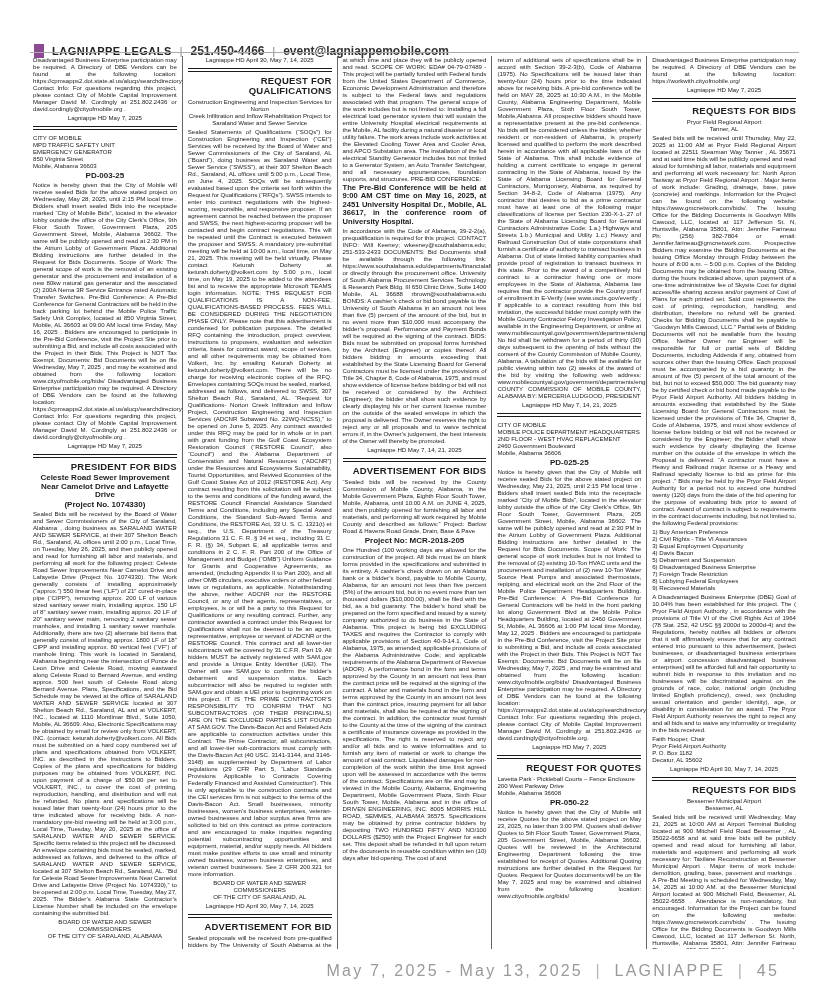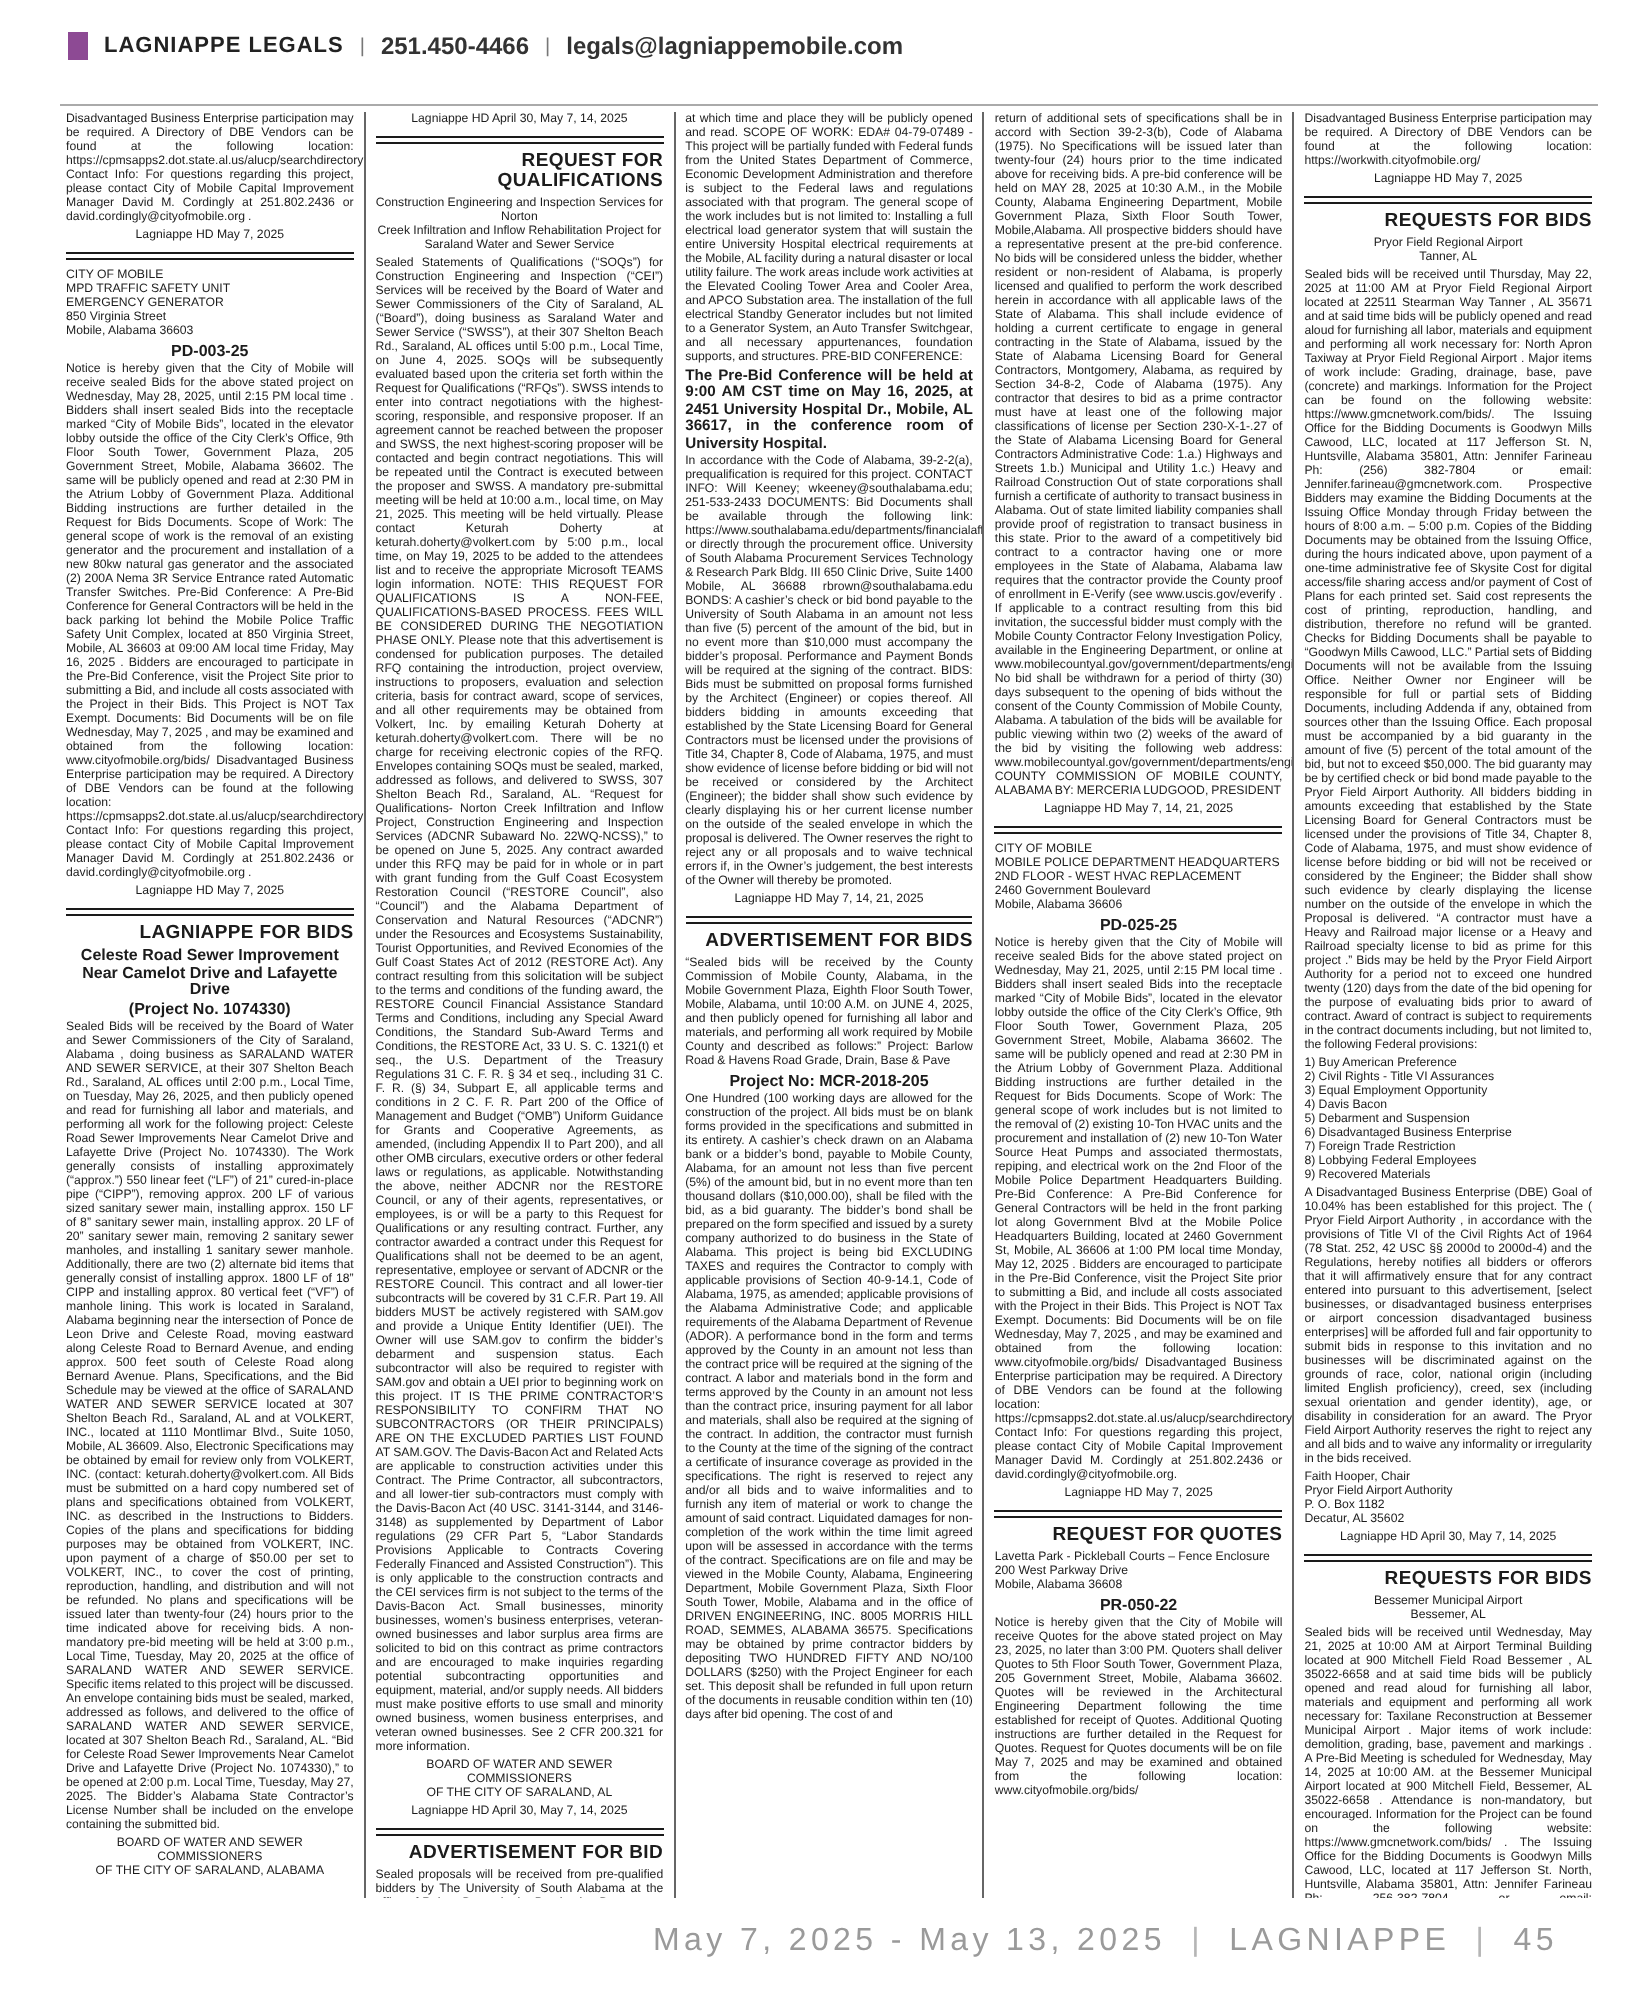--- a/index.html
+++ b/index.html
@@ -1,18 +1,18 @@
 <!DOCTYPE html>
 <html><head>
 <meta charset="utf-8">
 <style>
   html,body{margin:0;padding:0;background:#f2f2f2;}
   .page{position:relative;width:819px;height:1008px;background:#ffffff;margin:0 auto;
         font-family:"Liberation Sans",sans-serif;color:#1c1c1c;overflow:hidden;box-sizing:border-box;}
-  .masthead{position:absolute;left:34px;top:16px;right:20px;display:flex;align-items:center;gap:8px;}
+  .masthead{position:absolute;left:34px;top:44px;right:20px;display:flex;align-items:center;gap:8px;}
   .brand-square{width:10px;height:14px;background:#8d4a94;display:inline-block;}
   .brand{font-size:11px;font-weight:bold;letter-spacing:.5px;color:#222;}
   .mast-sep{color:#777;font-size:10px;}
   .mast-info{font-size:12px;font-weight:bold;color:#333;}
   .head-rule{position:absolute;left:30px;right:20px;top:52px;border-top:1px solid #aaa;}
   .content{position:absolute;left:28px;right:18px;top:56px;height:893px;display:flex;overflow:hidden;}
   .col{flex:1 1 0;padding:0 5px;overflow:hidden;min-width:0;}
   .col + .col{border-left:1px solid #666;}
   .b{margin:0 0 2px 0;}
   .b.p{font-size:6.1px;line-height:7px;text-align:justify;word-spacing:-0.2px;}
@@ -30,41 +30,41 @@
 </head>
 <body>
 
 <div class="page">
   <div class="masthead">
     <span class="brand-square"></span>
     <span class="brand">LAGNIAPPE LEGALS</span>
     <span class="mast-sep">|</span>
     <span class="mast-info">251.450-4466</span>
     <span class="mast-sep">|</span>
-    <span class="mast-info">legals@lagniappemobile.com</span>
+    <span class="mast-info">event@lagniappemobile.com</span>
   </div>
   <div class="head-rule"></div>
 
   <div class="content">
       <div class="col">
         <div class="b p">Disadvantaged Business Enterprise participation may be required. A Directory of DBE Vendors can be found at the following location: https://cpmsapps2.dot.state.al.us/alucp/searchdirectory Contact Info: For questions regarding this project, please contact City of Mobile Capital Improvement Manager David M. Cordingly at 251.802.2436 or david.cordingly@cityofmobile.org .</div>
         <div class="b center">Lagniappe HD May 7, 2025</div>
         <div class="b sep"></div>
         <div class="b lines">
           <div>CITY OF MOBILE</div>
           <div>MPD TRAFFIC SAFETY UNIT</div>
           <div>EMERGENCY GENERATOR</div>
           <div>850 Virginia Street</div>
           <div>Mobile, Alabama 36603</div>
         </div>
         <div class="b bold">PD-003-25</div>
         <div class="b p">Notice is hereby given that the City of Mobile will receive sealed Bids for the above stated project on Wednesday, May 28, 2025, until 2:15 PM local time . Bidders shall insert sealed Bids into the receptacle marked “City of Mobile Bids”, located in the elevator lobby outside the office of the City Clerk’s Office, 9th Floor South Tower, Government Plaza, 205 Government Street, Mobile, Alabama 36602. The same will be publicly opened and read at 2:30 PM in the Atrium Lobby of Government Plaza. Additional Bidding instructions are further detailed in the Request for Bids Documents. Scope of Work: The general scope of work is the removal of an existing generator and the procurement and installation of a new 80kw natural gas generator and the associated (2) 200A Nema 3R Service Entrance rated Automatic Transfer Switches. Pre-Bid Conference: A Pre-Bid Conference for General Contractors will be held in the back parking lot behind the Mobile Police Traffic Safety Unit Complex, located at 850 Virginia Street, Mobile, AL 36603 at 09:00 AM local time Friday, May 16, 2025 . Bidders are encouraged to participate in the Pre-Bid Conference, visit the Project Site prior to submitting a Bid, and include all costs associated with the Project in their Bids. This Project is NOT Tax Exempt. Documents: Bid Documents will be on file Wednesday, May 7, 2025 , and may be examined and obtained from the following location: www.cityofmobile.org/bids/ Disadvantaged Business Enterprise participation may be required. A Directory of DBE Vendors can be found at the following location: https://cpmsapps2.dot.state.al.us/alucp/searchdirectory Contact Info: For questions regarding this project, please contact City of Mobile Capital Improvement Manager David M. Cordingly at 251.802.2436 or david.cordingly@cityofmobile.org .</div>
         <div class="b center">Lagniappe HD May 7, 2025</div>
         <div class="b sep"></div>
-        <div class="b h1">LAGNIAPPE FOR BIDS</div>
+        <div class="b h1">PRESIDENT FOR BIDS</div>
         <div class="b h2">Celeste Road Sewer Improvement Near Camelot Drive and Lafayette Drive</div>
         <div class="b h2">(Project No. 1074330)</div>
         <div class="b p">Sealed Bids will be received by the Board of Water and Sewer Commissioners of the City of Saraland, Alabama , doing business as SARALAND WATER AND SEWER SERVICE, at their 307 Shelton Beach Rd., Saraland, AL offices until 2:00 p.m., Local Time, on Tuesday, May 26, 2025, and then publicly opened and read for furnishing all labor and materials, and performing all work for the following project: Celeste Road Sewer Improvements Near Camelot Drive and Lafayette Drive (Project No. 1074330). The Work generally consists of installing approximately (“approx.”) 550 linear feet (“LF”) of 21” cured-in-place pipe (“CIPP”), removing approx. 200 LF of various sized sanitary sewer main, installing approx. 150 LF of 8” sanitary sewer main, installing approx. 20 LF of 20” sanitary sewer main, removing 2 sanitary sewer manholes, and installing 1 sanitary sewer manhole. Additionally, there are two (2) alternate bid items that generally consist of installing approx. 1800 LF of 18” CIPP and installing approx. 80 vertical feet (“VF”) of manhole lining. This work is located in Saraland, Alabama beginning near the intersection of Ponce de Leon Drive and Celeste Road, moving eastward along Celeste Road to Bernard Avenue, and ending approx. 500 feet south of Celeste Road along Bernard Avenue. Plans, Specifications, and the Bid Schedule may be viewed at the office of SARALAND WATER AND SEWER SERVICE located at 307 Shelton Beach Rd., Saraland, AL and at VOLKERT, INC., located at 1110 Montlimar Blvd., Suite 1050, Mobile, AL 36609. Also, Electronic Specifications may be obtained by email for review only from VOLKERT, INC. (contact: keturah.doherty@volkert.com. All Bids must be submitted on a hard copy numbered set of plans and specifications obtained from VOLKERT, INC. as described in the Instructions to Bidders. Copies of the plans and specifications for bidding purposes may be obtained from VOLKERT, INC. upon payment of a charge of $50.00 per set to VOLKERT, INC., to cover the cost of printing, reproduction, handling, and distribution and will not be refunded. No plans and specifications will be issued later than twenty-four (24) hours prior to the time indicated above for receiving bids. A non-mandatory pre-bid meeting will be held at 3:00 p.m., Local Time, Tuesday, May 20, 2025 at the office of SARALAND WATER AND SEWER SERVICE. Specific items related to this project will be discussed. An envelope containing bids must be sealed, marked, addressed as follows, and delivered to the office of SARALAND WATER AND SEWER SERVICE, located at 307 Shelton Beach Rd., Saraland, AL. “Bid for Celeste Road Sewer Improvements Near Camelot Drive and Lafayette Drive (Project No. 1074330),” to be opened at 2:00 p.m. Local Time, Tuesday, May 27, 2025. The Bidder’s Alabama State Contractor’s License Number shall be included on the envelope containing the submitted bid.</div>
         <div class="b clines">
           <div>BOARD OF WATER AND SEWER COMMISSIONERS</div>
           <div>OF THE CITY OF SARALAND, ALABAMA</div>
         </div>
       </div>
       <div class="col">
         <div class="b center">Lagniappe HD April 30, May 7, 14, 2025</div>

